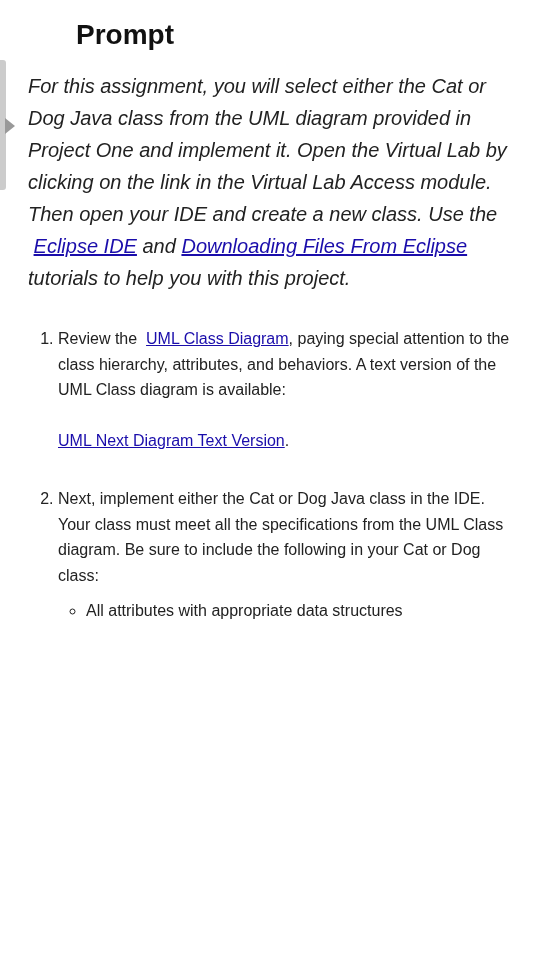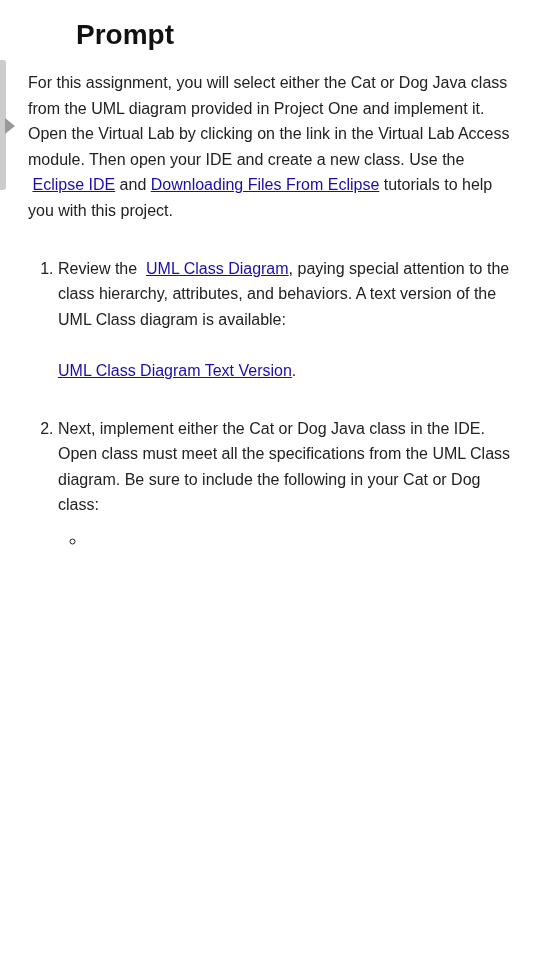--- a/index.html
+++ b/index.html
@@ -48,24 +48,25 @@
 
     h1 {
       font-size: 28px;
       font-weight: bold;
       color: #111111;
       margin-bottom: 14px;
       margin-left: 48px;
     }
 
     .intro-text {
-      font-size: 16px;
+      font-size: 20px;
       color: #222222;
       line-height: 1.6;
       margin-bottom: 4px;
+      font-style: italic;
     }
 
     a {
       color: #1a0dab;
       text-decoration: underline;
     }
 
     ol {
       margin-left: 20px;
       margin-top: 0;
@@ -121,26 +122,27 @@
     <a href="#">Downloading Files From Eclipse</a>
     <span> </span><span>tutorials to help you with this project.</span>
   </p>
 
   <ol>
 
     <li>
       <span>Review the</span>
       &nbsp;<a href="#">UML Class Diagram</a><span>, paying special attention to the class hierarchy, attributes, and behaviors. A text version of the UML Class diagram is available:</span>
       <br><br>
-      <a href="#">UML Class Diagram Text Version</a><span>.</span>
+      <a href="#">UML Next Diagram Text Version</a><span>.</span>
     </li>
 
     <li>
-      <span>Next, implement either the Cat or Dog Java class in the IDE. Open class must meet all the specifications from the UML Class diagram. Be sure to include the following in your Cat or Dog class:</span>
+      <span>Next, implement either the Cat or Dog Java class in the IDE. Your class must meet all the specifications from the UML Class diagram. Be sure to include the following in your Cat or Dog class:</span>
 
       <ul class="circle-list">
         <li>
+          <span>All attributes with appropriate data structures</span>
 
         </li>
       </ul>
     </li>
   </ol>
 </div>
 
 </body></html>

